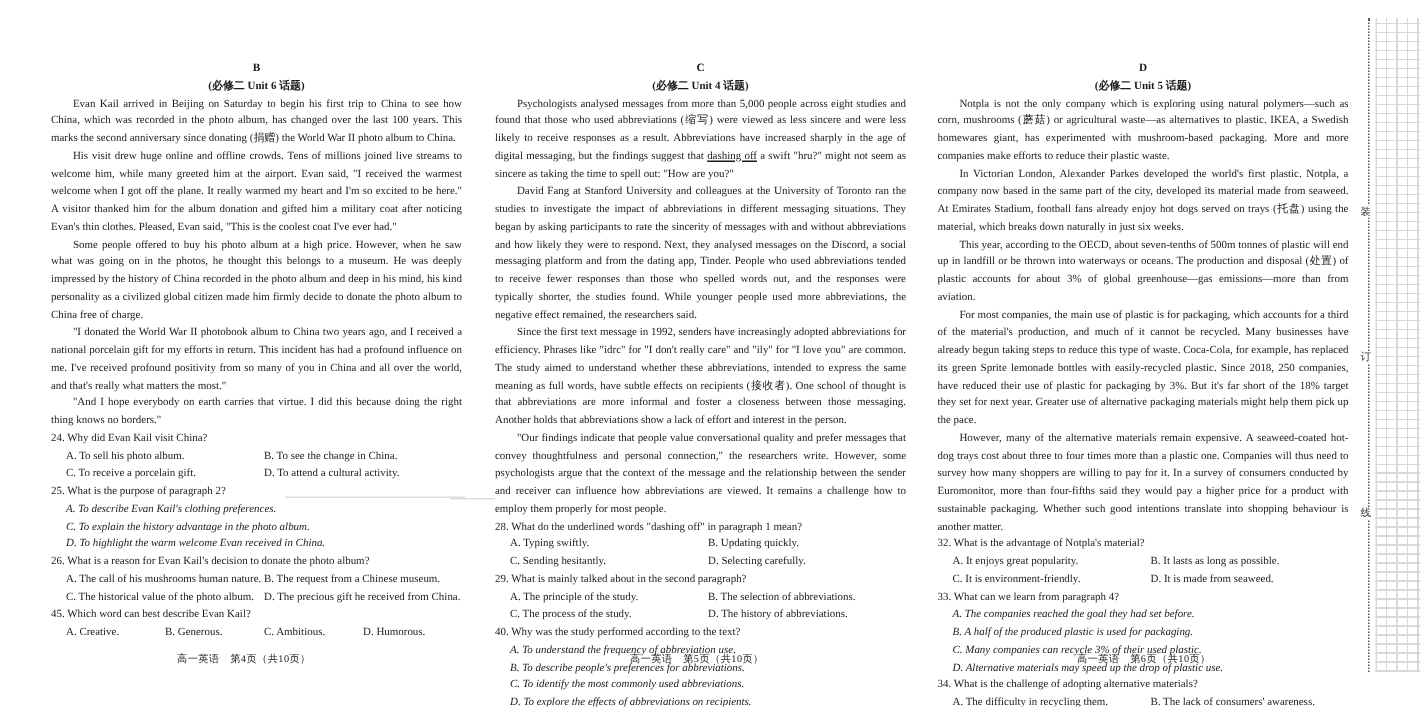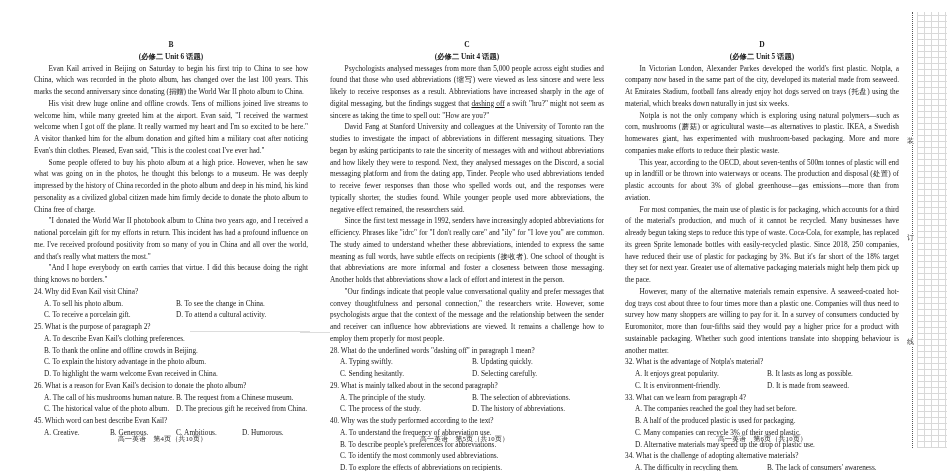--- a/index.html
+++ b/index.html
@@ -8,21 +8,21 @@
   .col { position:absolute; top:39px; font-size:7.3px; line-height:11.75px; }
   .col.b { left:34px; width:274px; }
   .col.c { left:330px; width:274px; }
   .col.d { left:625px; width:274px; }
   .sec-letter { text-align:center; font-weight:bold; font-size:7.5px; height:11.75px; }
   .sec-sub { text-align:center; font-weight:bold; font-size:7.3px; height:11.75px; }
   .para { text-align:justify; text-indent:2em; margin:0; }
   .q { margin:0; }
   .opts2 { display:grid; grid-template-columns:1fr 1fr; padding-left:10px; }
   .opts4 { display:grid; grid-template-columns:1fr 1fr 1fr 1fr; padding-left:10px; }
-  .opt1 { padding-left:10px; }
+  .opt1 { padding-left:10px;font-style:italic; }
   .u { text-decoration:underline; }
   .footer { position:absolute; top:434px; font-size:6.8px; letter-spacing:0.3px; color:#222; }
   .margin-strip { position:absolute; left:912px; top:12px; width:36px; height:436px; }
   .dotline { position:absolute; left:0; top:0; width:0; height:436px; border-left:1px dotted #555; }
   .grid-pattern { position:absolute; left:5px; top:0; width:30px; height:436px;
       background-image: repeating-linear-gradient(0deg, #bbb 0 1px, transparent 1px 6px),
                         repeating-linear-gradient(90deg, #bbb 0 1px, transparent 1px 7px);
       opacity:0.55; }
   .bind-label { position:absolute; left:-5px; font-size:7px; background:#fff; color:#333; line-height:8px; }
   .faint-line { position:absolute; height:1px; background:#ddd; }
@@ -41,21 +41,20 @@
 
   <div class="q">24. Why did Evan Kail visit China?</div>
   <div class="opts2">
     <span>A. To sell his photo album.</span>
     <span>B. To see the change in China.</span>
     <span>C. To receive a porcelain gift.</span>
     <span>D. To attend a cultural activity.</span>
   </div>
   <div class="q">25. What is the purpose of paragraph 2?</div>
   <div class="opt1">A. To describe Evan Kail's clothing preferences.</div>
-  <div class="opt1">B. To thank the online and offline crowds in Beijing.</div>
   <div class="opt1">C. To explain the history advantage in the photo album.</div>
   <div class="opt1">D. To highlight the warm welcome Evan received in China.</div>
   <div class="q">26. What is a reason for Evan Kail's decision to donate the photo album?</div>
   <div class="opts2">
     <span>A. The call of his mushrooms human nature.</span>
     <span>B. The request from a Chinese museum.</span>
     <span>C. The historical value of the photo album.</span>
     <span>D. The precious gift he received from China.</span>
   </div>
   <div class="q">45. Which word can best describe Evan Kail?</div>
@@ -93,22 +92,22 @@
   <div class="opt1">A. To understand the frequency of abbreviation use.</div>
   <div class="opt1">B. To describe people's preferences for abbreviations.</div>
   <div class="opt1">C. To identify the most commonly used abbreviations.</div>
   <div class="opt1">D. To explore the effects of abbreviations on recipients.</div>
 
 </div>
 
 <div class="col d">
   <div class="sec-letter">D</div>
   <div class="sec-sub">(必修二 Unit 5 话题)</div>
+  <p class="para">Notpla is not the only company which is exploring using natural polymers—such as corn, mushrooms (蘑菇) or agricultural waste—as alternatives to plastic. IKEA, a Swedish homewares giant, has experimented with mushroom-based packaging. More and more companies make efforts to reduce their plastic waste.</p>
   <p class="para">In Victorian London, Alexander Parkes developed the world's first plastic. Notpla, a company now based in the same part of the city, developed its material made from seaweed. At Emirates Stadium, football fans already enjoy hot dogs served on trays (托盘) using the material, which breaks down naturally in just six weeks.</p>
-  <p class="para">Notpla is not the only company which is exploring using natural polymers—such as corn, mushrooms (蘑菇) or agricultural waste—as alternatives to plastic. IKEA, a Swedish homewares giant, has experimented with mushroom-based packaging. More and more companies make efforts to reduce their plastic waste.</p>
   <p class="para">This year, according to the OECD, about seven-tenths of 500m tonnes of plastic will end up in landfill or be thrown into waterways or oceans. The production and disposal (处置) of plastic accounts for about 3% of global greenhouse—gas emissions—more than from aviation.</p>
   <p class="para">For most companies, the main use of plastic is for packaging, which accounts for a third of the material's production, and much of it cannot be recycled. Many businesses have already begun taking steps to reduce this type of waste. Coca-Cola, for example, has replaced its green Sprite lemonade bottles with easily-recycled plastic. Since 2018, 250 companies, have reduced their use of plastic for packaging by 3%. But it's far short of the 18% target they set for next year. Greater use of alternative packaging materials might help them pick up the pace.</p>
   <p class="para">However, many of the alternative materials remain expensive. A seaweed-coated hot-dog trays cost about three to four times more than a plastic one. Companies will thus need to survey how many shoppers are willing to pay for it. In a survey of consumers conducted by Euromonitor, more than four-fifths said they would pay a higher price for a product with sustainable packaging. Whether such good intentions translate into shopping behaviour is another matter.</p>
 
   <div class="q">32. What is the advantage of Notpla's material?</div>
   <div class="opts2">
     <span>A. It enjoys great popularity.</span>
     <span>B. It lasts as long as possible.</span>
     <span>C. It is environment-friendly.</span>
     <span>D. It is made from seaweed.</span>

